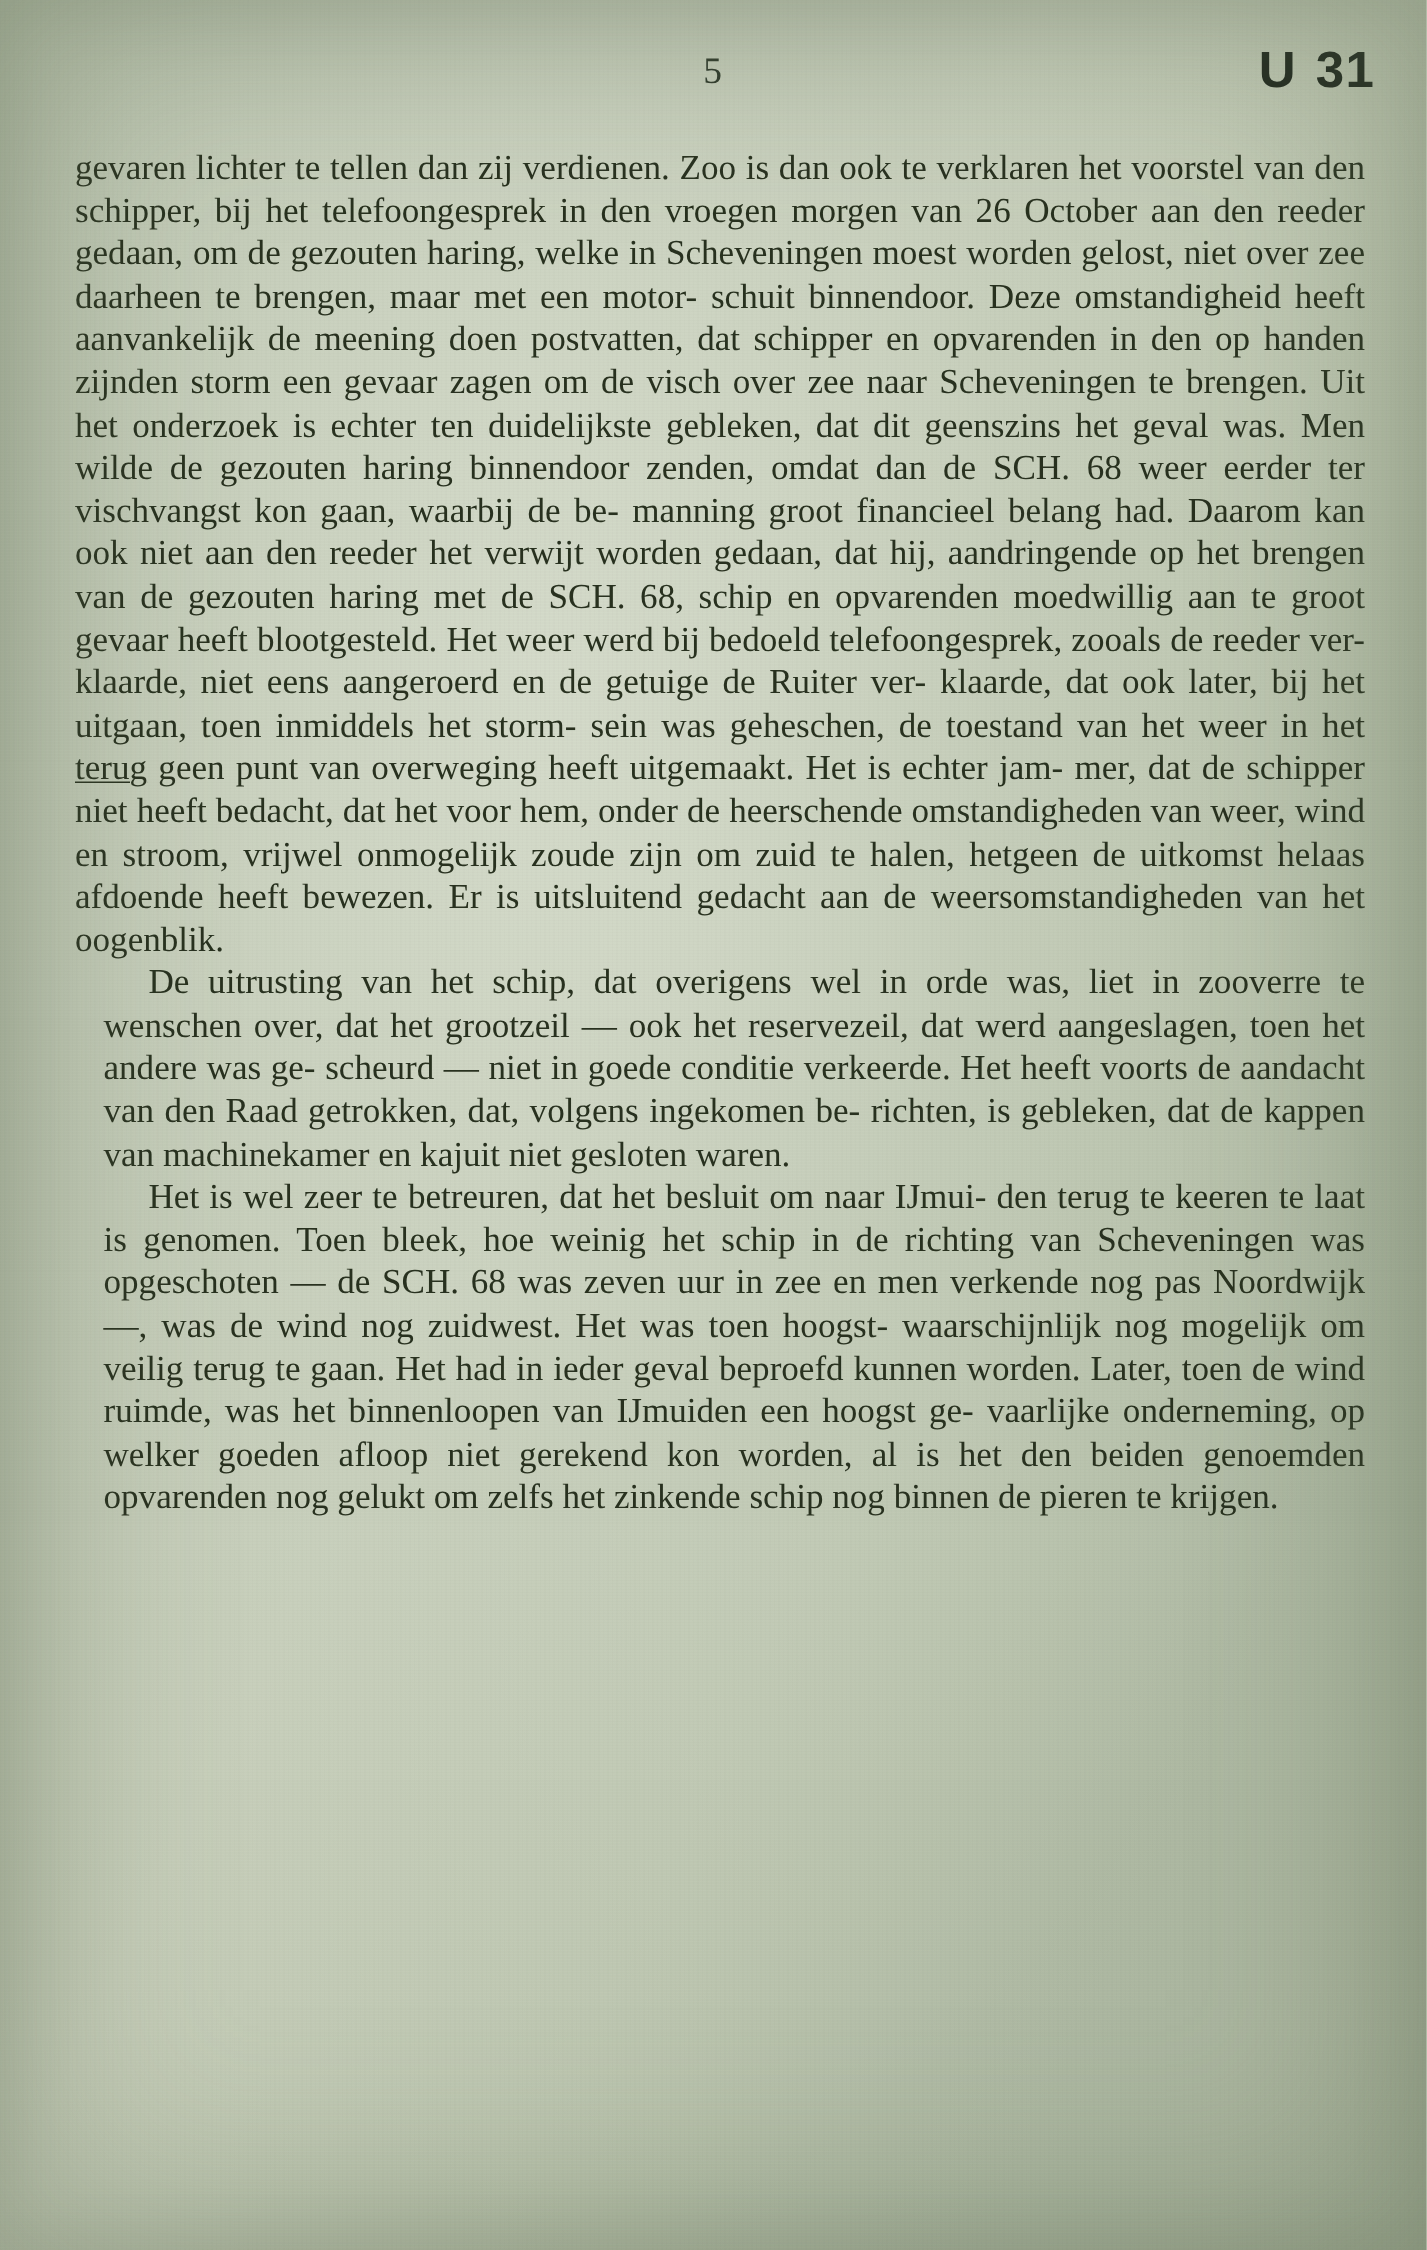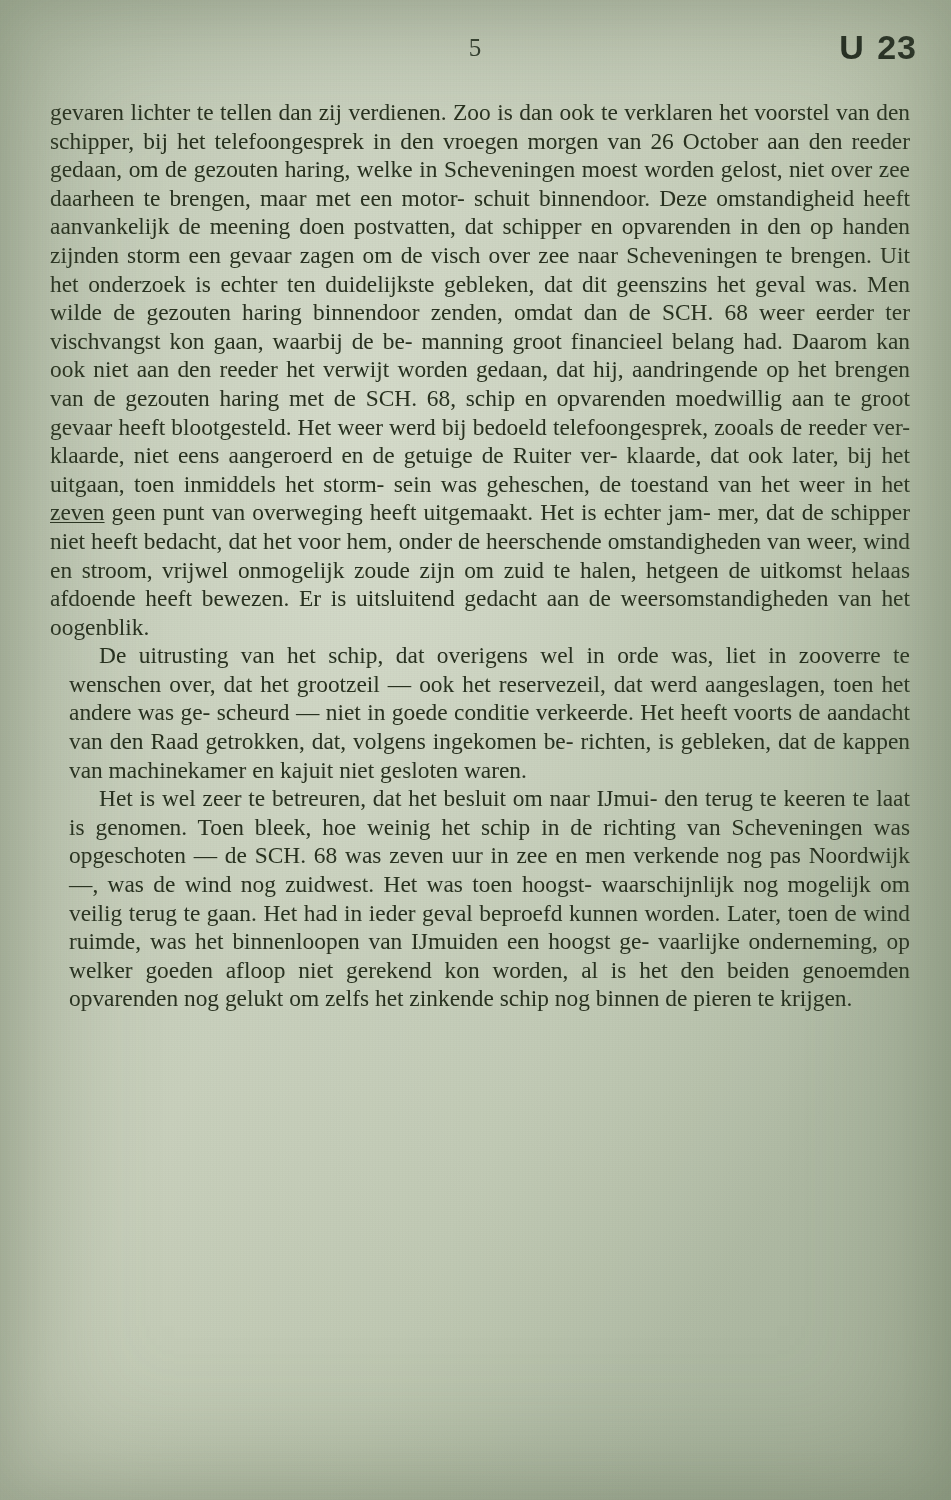--- a/index.html
+++ b/index.html
@@ -99,21 +99,21 @@
 </style>
 </head>
 <body>
 
 <div class="page">
 
   <div class="header">
     <div class="page-number">5</div>
     <div class="doc-code">
       <span>U</span>
-      <span class="num">23</span>
+      <span class="num">31</span>
     </div>
   </div>
 
   <div class="body-text">
     <p>
       gevaren lichter te tellen dan zij verdienen. Zoo is dan ook te
       verklaren het voorstel van den schipper, bij het telefoongesprek
       in den vroegen morgen van 26 October aan den reeder gedaan,
       om de gezouten haring, welke in Scheveningen moest worden
       gelost, niet over zee daarheen te brengen, maar met een motor-
@@ -127,21 +127,21 @@
       weer eerder ter vischvangst kon gaan, waarbij de be-
       manning groot financieel belang had. Daarom kan ook niet aan
       den reeder het verwijt worden gedaan, dat hij, aandringende op
       het brengen van de gezouten haring met de
       <span class="italic">SCH. 68</span>, schip en
       opvarenden moedwillig aan te groot gevaar heeft blootgesteld.
       Het weer werd bij bedoeld telefoongesprek, zooals de reeder ver-
       klaarde, niet eens aangeroerd en de getuige de Ruiter ver-
       klaarde, dat ook later, bij het uitgaan, toen inmiddels het storm-
       sein was geheschen, de toestand van het weer in het
-      <span class="underline-word">zeven</span>
+      <span class="underline-word">terug</span>
       geen punt van overweging heeft uitgemaakt. Het is echter jam-
       mer, dat de schipper niet heeft bedacht, dat het voor hem,
       onder de heerschende omstandigheden van weer, wind en
       stroom, vrijwel onmogelijk zoude zijn om zuid te halen, hetgeen
       de uitkomst helaas afdoende heeft bewezen. Er is uitsluitend
       gedacht aan de weersomstandigheden van het oogenblik.
     </p>
     <p class="indent">
       De uitrusting van het schip, dat overigens wel in orde was,
       liet in zooverre te wenschen over, dat het grootzeil — ook het

